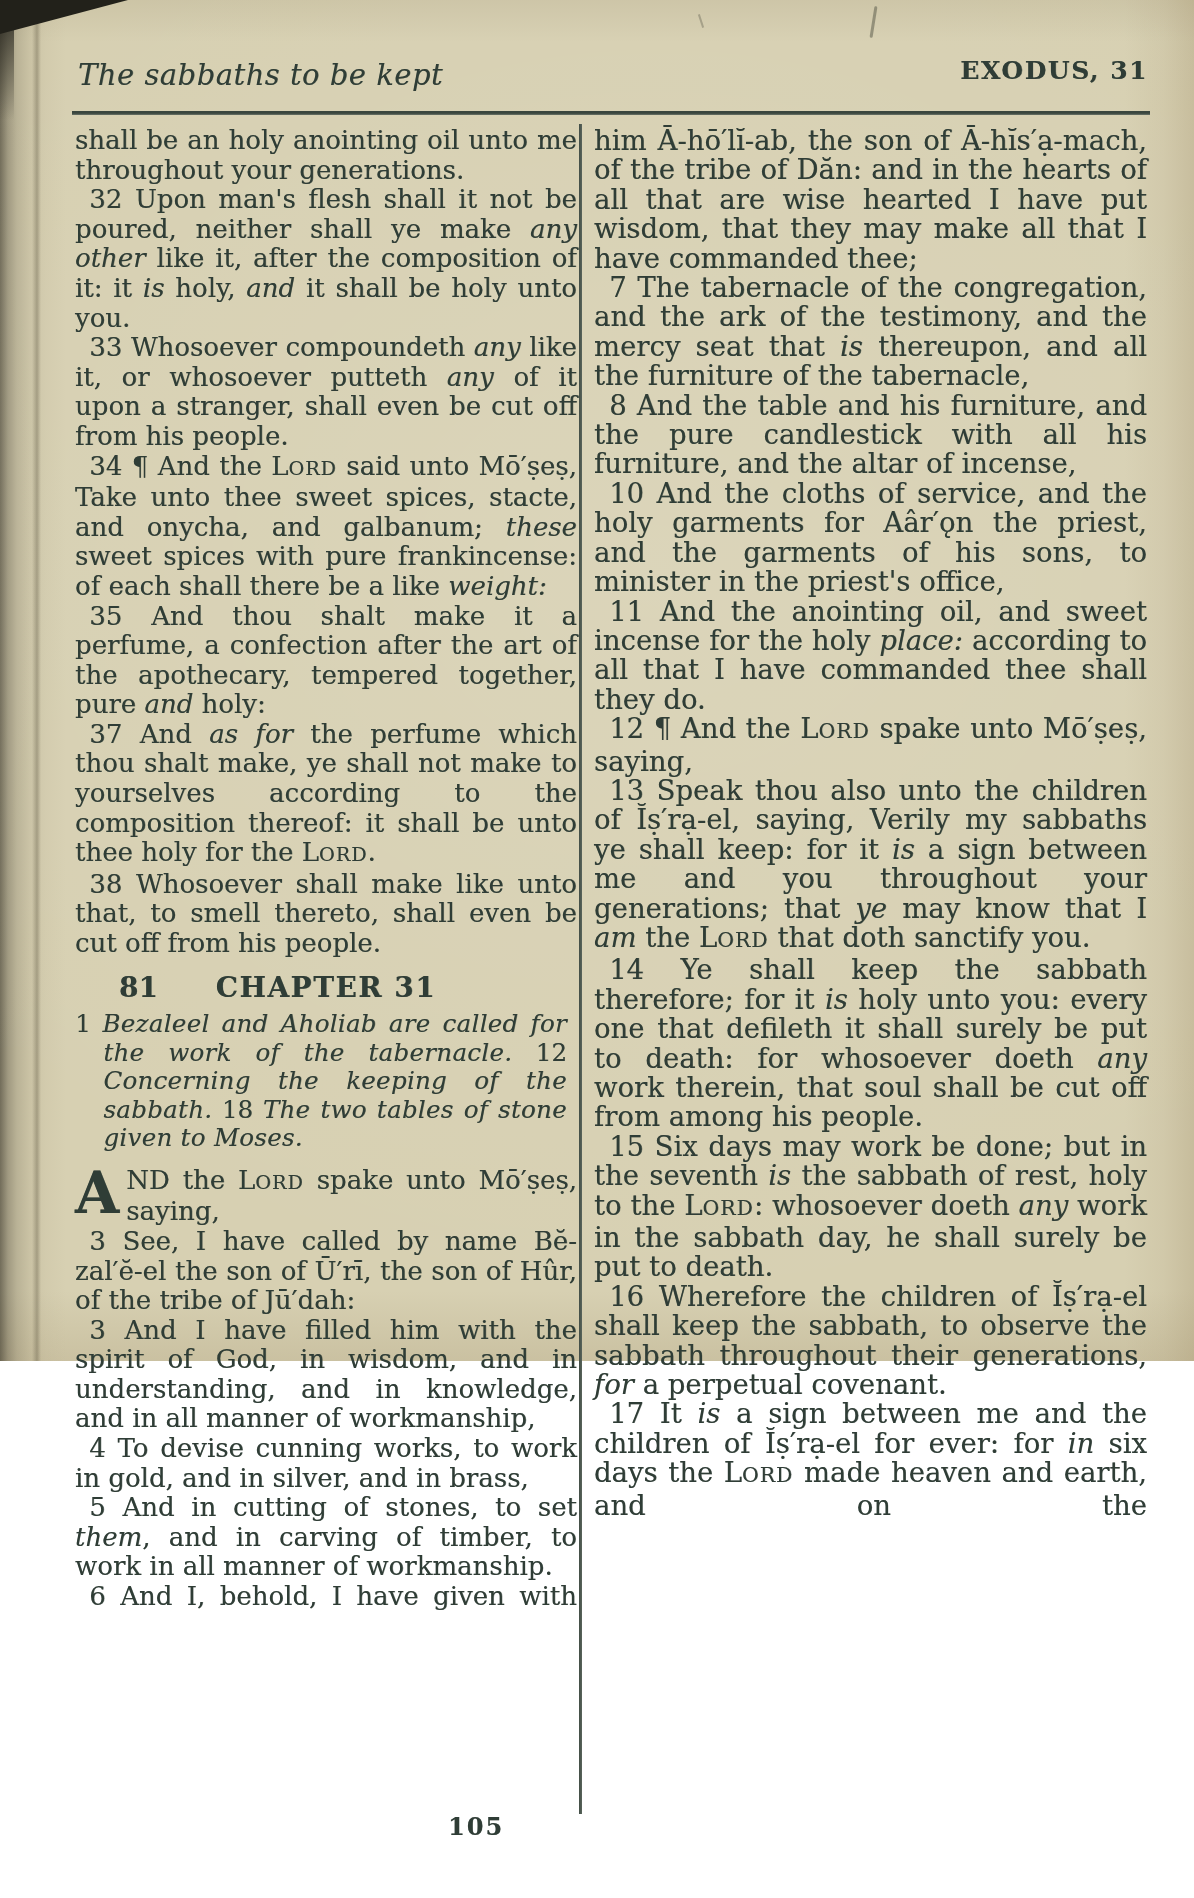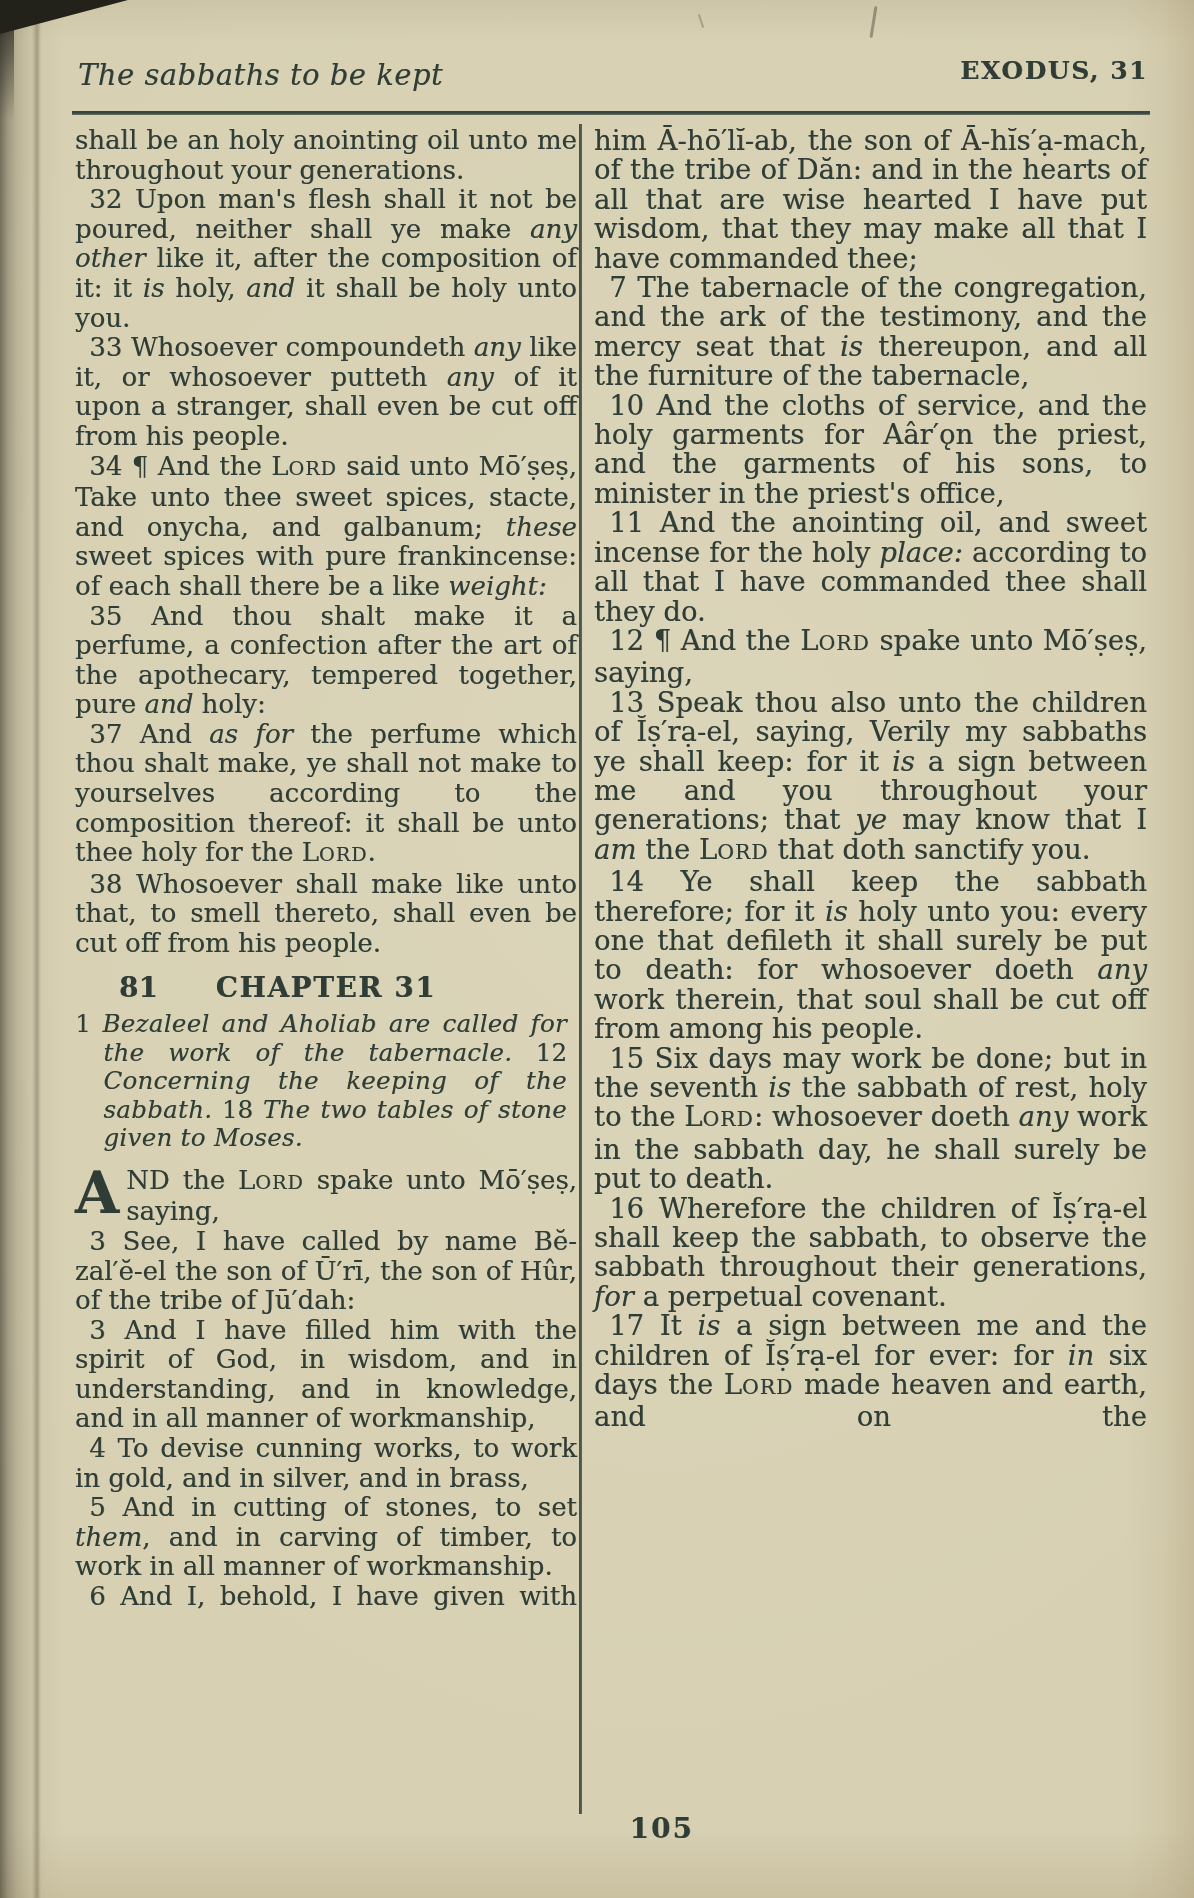--- a/index.html
+++ b/index.html
@@ -1,21 +1,21 @@
 <!DOCTYPE html>
 <html><head>
 <meta charset="utf-8">
 <style>
   html, body { margin: 0; padding: 0; }
   body { width: 1194px; height: 1898px; overflow: hidden;
          font-family: "DejaVu Serif", "Liberation Serif", serif; }
 
   
   .scan {
-    position: relative; width: 1194px; height: 1898px;
+    position: relative; width: 1194px; height: 1361px;
     background:
       radial-gradient(120% 90% at 55% 42%, rgba(255,255,255,0.10), rgba(0,0,0,0) 62%),
       linear-gradient(90deg, rgba(52,48,36,0.62) 0px, rgba(70,64,48,0.38) 8px,
                       rgba(118,110,86,0.30) 17px, rgba(158,148,118,0.22) 30px,
                       rgba(178,168,138,0.12) 46px, rgba(0,0,0,0) 66px),
       linear-gradient(270deg, rgba(152,132,92,0.26) 0px, rgba(152,132,92,0.10) 30px, rgba(0,0,0,0) 70px),
       linear-gradient(0deg, rgba(150,132,94,0.20) 0px, rgba(0,0,0,0) 70px),
       linear-gradient(180deg, rgba(140,126,92,0.14) 0px, rgba(0,0,0,0) 42px),
       #d7d0b2;
     color: #2f3d36;
@@ -87,22 +87,22 @@
   .summary i { letter-spacing: 0.3px; }
 
   .dc {
     float: left; font-weight: bold; font-size: 57px; line-height: 50px;
     height: 53px; padding: 2px 7px 0 0;
   }
 
   .sc .sc-rest { font-size: 0.74em; letter-spacing: 0.05em; }
 
   .page-num {
-    position: absolute; left: 474px; top: 1812px; width: 220px; text-align: right;
-    font-weight: bold; font-size: 28px; letter-spacing: 2px;
+    position: absolute; left: 448px; top: 1812px; width: 220px; text-align: left;
+    font-weight: bold; font-size: 24px; letter-spacing: 2px;
     text-shadow: 0.4px 0.4px 0.6px rgba(47,61,54,0.5);
   }
 </style>
 </head>
 <body>
 
 <div class="scan">
   <div class="crease"></div>
   <div class="corner-tl"></div>
   <div class="corner-tl2"></div>
@@ -127,20 +127,21 @@
       <p class="verse noind"><span class="dc">A</span>ND the <span class="sc"><span>L</span><span class="sc-rest">ORD</span></span> spake unto Mō′ṣeṣ, saying,</p>
       <p class="verse">3 See, I have called by name Bĕ-zal′ĕ-el the son of Ū′rī, the son of Hûr, of the tribe of Jū′dah:</p>
       <p class="verse">3 And I have filled him with the spirit of God, in wisdom, and in understanding, and in knowledge, and in all manner of workmanship,</p>
       <p class="verse">4 To devise cunning works, to work in gold, and in silver, and in brass,</p>
       <p class="verse">5 And in cutting of stones, to set <i>them</i>, and in carving of timber, to work in all manner of workmanship.</p>
       <p class="verse jlast">6 And I, behold, I have given with</p>
     </div>
   <div class="col col-right">
       <p class="verse noind">him Ā-hō′lĭ-ab, the son of Ā-hĭs′ạ-mach, of the tribe of Dăn: and in the hearts of all that are wise hearted I have put wisdom, that they may make all that I have commanded thee;</p>
       <p class="verse">7 The tabernacle of the congregation, and the ark of the testimony, and the mercy seat that <i>is</i> thereupon, and all the furniture of the tabernacle,</p>
+      <p class="verse">8 And the table and his furniture, and the pure candlestick with all his furniture, and the altar of incense,</p>
       <p class="verse">10 And the cloths of service, and the holy garments for Aâr′ǫn the priest, and the garments of his sons, to minister in the priest's office,</p>
       <p class="verse">11 And the anointing oil, and sweet incense for the holy <i>place:</i> according to all that I have commanded thee shall they do.</p>
       <p class="verse">12 ¶ And the <span class="sc"><span>L</span><span class="sc-rest">ORD</span></span> spake unto Mō′ṣeṣ, saying,</p>
       <p class="verse">13 Speak thou also unto the children of Ĭṣ′rạ-el, saying, Verily my sabbaths ye shall keep: for it <i>is</i> a sign between me and you throughout your generations; that <i>ye</i> may know that I <i>am</i> the <span class="sc"><span>L</span><span class="sc-rest">ORD</span></span> that doth sanctify you.</p>
       <p class="verse">14 Ye shall keep the sabbath therefore; for it <i>is</i> holy unto you: every one that defileth it shall surely be put to death: for whosoever doeth <i>any</i> work therein, that soul shall be cut off from among his people.</p>
       <p class="verse">15 Six days may work be done; but in the seventh <i>is</i> the sabbath of rest, holy to the <span class="sc"><span>L</span><span class="sc-rest">ORD</span></span>: whosoever doeth <i>any</i> work in the sabbath day, he shall surely be put to death.</p>
       <p class="verse">16 Wherefore the children of Ĭṣ′rạ-el shall keep the sabbath, to observe the sabbath throughout their generations, <i>for</i> a perpetual covenant.</p>
       <p class="verse jlast">17 It <i>is</i> a sign between me and the children of Ĭṣ′rạ-el for ever: for <i>in</i> six days the <span class="sc"><span>L</span><span class="sc-rest">ORD</span></span> made heaven and earth, and on the</p>
     </div>
 

